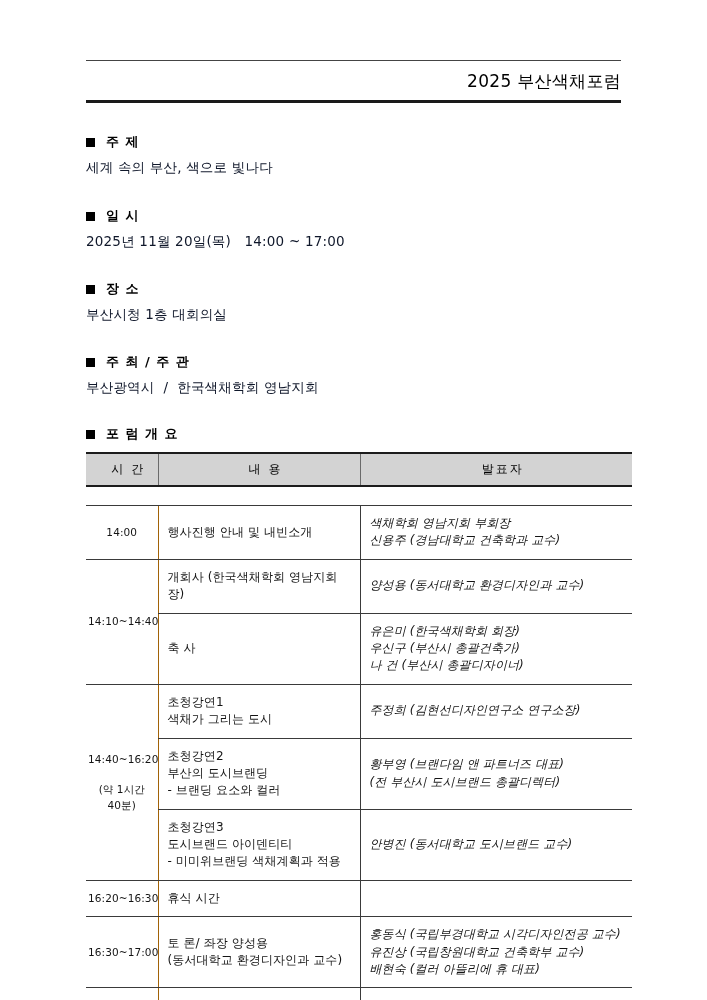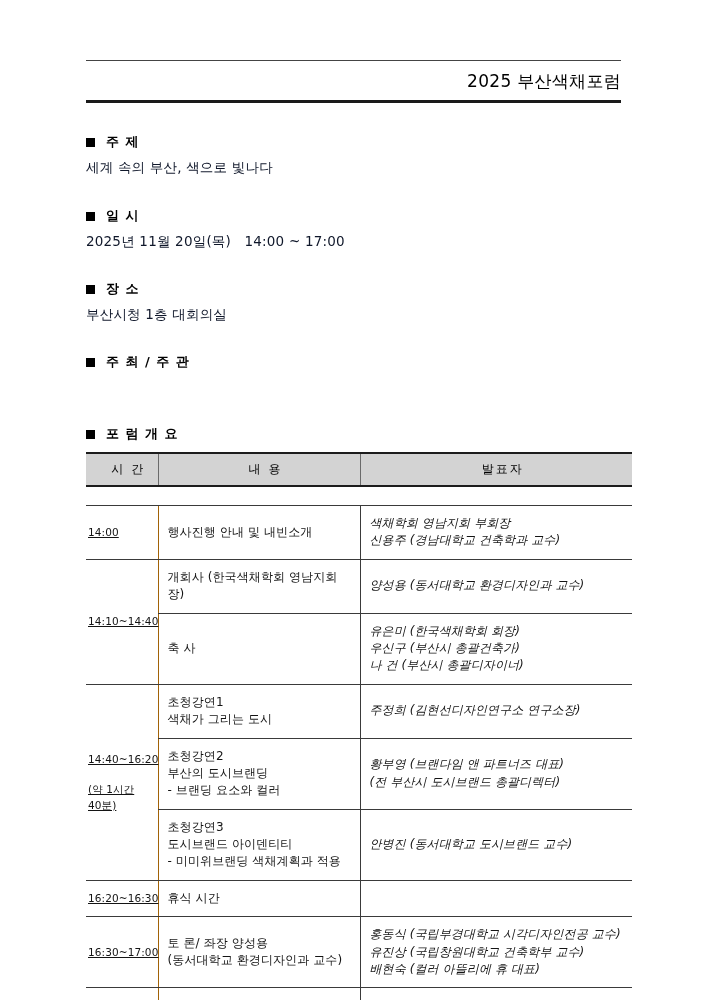--- a/index.html
+++ b/index.html
@@ -126,27 +126,26 @@
   }
 
   table.agenda tbody td {
     border-bottom: 1px solid #3a3a3a;
     padding: 9px 9px 9px 9px;
     vertical-align: middle;
     line-height: 1.45;
     white-space: pre-line;
   }
   table.agenda tbody td.time {
-    text-align: left;
+    text-align: center;
     padding-left: 2px;
     padding-right: 2px;
     font-size: 10.5px;
     letter-spacing: 0.1px;
     white-space: pre-line;
-    text-decoration: underline;
   }
   table.agenda tbody td.desc {
     border-left: 1px solid #a16207;
     border-right: 1px solid #3a3a3a;
     font-size: 12px;
     letter-spacing: 0.1px;
   }
   table.agenda tbody td.spk {
     font-size: 12px;
     letter-spacing: 0.1px;
@@ -189,20 +188,21 @@
       <span>장 소</span>
     </div>
     <div class="sec-body">부산시청 1층 대회의실</div>
   </div>
 
   <div class="section" style="top:354px;">
     <div class="sec-head">
       <span class="sq"></span>
       <span>주 최 / 주 관</span>
     </div>
+    <div class="sec-body">부산광역시  /  한국색채학회 영남지회</div>
   </div>
 
   <div class="section" style="top:426px;">
     <div class="sec-head">
       <span class="sq"></span>
       <span>포 럼 개 요</span>
     </div>
   </div>
 
   <div class="table-wrap">

